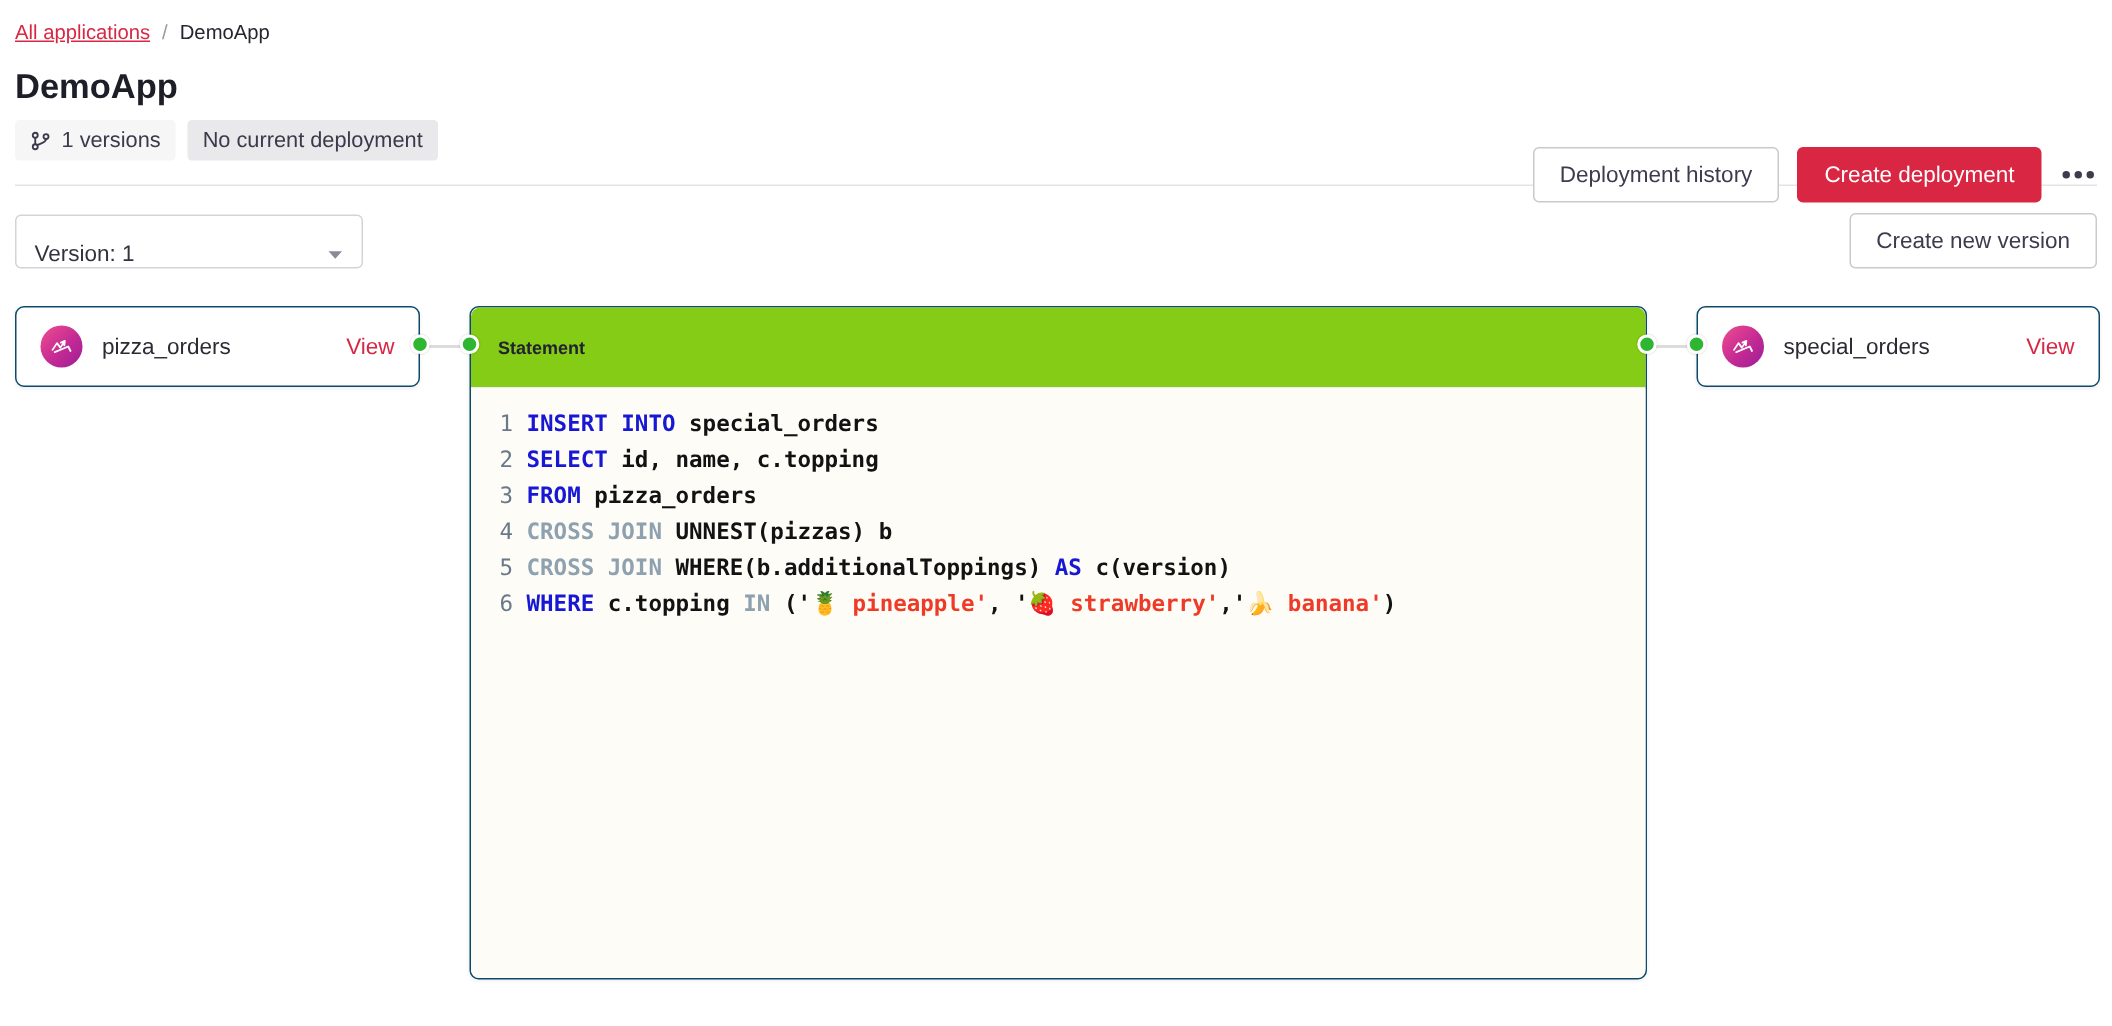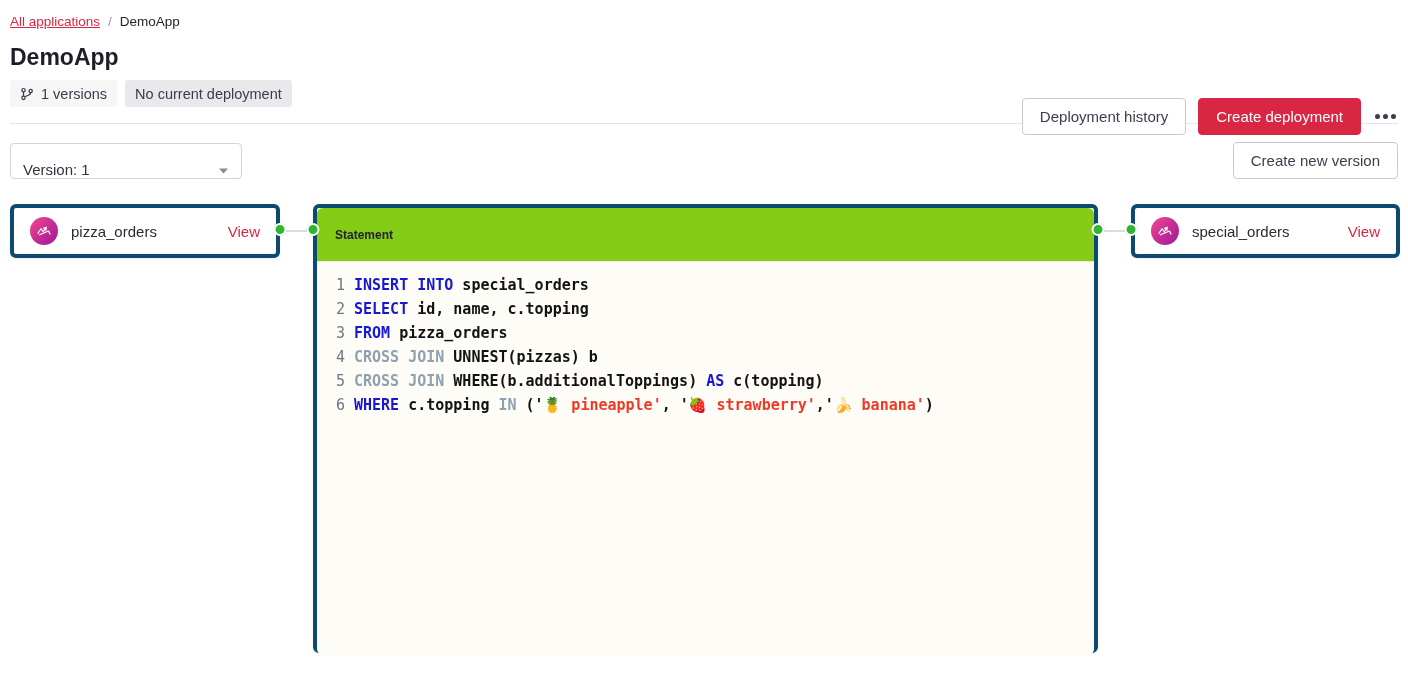--- a/index.html
+++ b/index.html
@@ -38,21 +38,21 @@
   .divider { margin: 16px 10px 0 10px; border: 0; border-top: 1px solid #e4e4e6; }
 
   
   .toolbar { margin: 18px 10px 0 10px; display: flex; justify-content: space-between; align-items: center; }
   .select { width: 232px; height: 36px; border: 1px solid #d4d4d8; border-radius: 4px; background: #fff;
             display: flex; align-items: flex-end; padding: 0 12px; font-size: 15px; color: #33333f; cursor: pointer; }
   .select .caret { margin-left: auto; }
 
   
   .canvas { position: relative; margin: 25px 10px 0 10px; height: 460px; }
-  .card { position: absolute; background: #fff; border: 4px solid #0c4a6e; border-radius: 6px;
+  .card { position: absolute; background: #fff; border: 1px solid #0c4a6e; border-radius: 6px;
           box-shadow: 0 1px 3px rgba(0,0,0,0.07); }
   .node-card { height: 54px; display: flex; align-items: center; padding: 0 16px; gap: 13px; }
   .card-pizza   { left: 0;    top: 0; width: 270px; }
   .card-special { left: 1121px; top: 0; width: 269px; }
   .stream-icon { width: 28px; height: 28px; border-radius: 50%; flex: none;
                  background: linear-gradient(135deg, #ef4d8e 0%, #c42a94 55%, #9c1d96 100%);
                  display: flex; align-items: center; justify-content: center; }
   .node-name { font-size: 15px; color: #2b2b33; }
   .view-link { margin-left: auto; font-size: 15px; color: var(--accent-red); cursor: pointer; text-align: right; }
 
@@ -153,21 +153,21 @@
 
     <div class="card card-statement">
       <div class="statement-header">
         <span>Statement</span>
       </div>
       <div class="code-area">
           <div class="code-line"><span class="ln">1</span><span class="code-content"><span class="tok-keyword">INSERT INTO</span><span class="tok-plain"> special_orders</span></span></div>
           <div class="code-line"><span class="ln">2</span><span class="code-content"><span class="tok-keyword">SELECT</span><span class="tok-plain"> id, name, c.topping</span></span></div>
           <div class="code-line"><span class="ln">3</span><span class="code-content"><span class="tok-keyword">FROM</span><span class="tok-plain"> pizza_orders</span></span></div>
           <div class="code-line"><span class="ln">4</span><span class="code-content"><span class="tok-soft">CROSS JOIN</span><span class="tok-plain"> UNNEST(pizzas) b</span></span></div>
-          <div class="code-line"><span class="ln">5</span><span class="code-content"><span class="tok-soft">CROSS JOIN</span><span class="tok-plain"> WHERE(b.additionalToppings) </span><span class="tok-keyword">AS</span><span class="tok-plain"> c(topping)</span></span></div>
+          <div class="code-line"><span class="ln">5</span><span class="code-content"><span class="tok-soft">CROSS JOIN</span><span class="tok-plain"> WHERE(b.additionalToppings) </span><span class="tok-keyword">AS</span><span class="tok-plain"> c(version)</span></span></div>
           <div class="code-line"><span class="ln">6</span><span class="code-content"><span class="tok-keyword">WHERE</span><span class="tok-plain"> c.topping </span><span class="tok-soft">IN</span><span class="tok-plain"> ('</span><span class="tok-string">🍍 pineapple'</span><span class="tok-plain">, '</span><span class="tok-string">🍓 strawberry'</span><span class="tok-plain">,'</span><span class="tok-string">🍌 banana'</span><span class="tok-plain">)</span></span></div>
         </div>
     </div>
 
     <div class="card node-card card-special">
       <span class="stream-icon">
         <svg width="18" height="18" viewBox="0 0 24 24" fill="none" stroke="#fff" stroke-width="1.6" stroke-linecap="round" stroke-linejoin="round">
           <path d="M4 15 L8 9 L11 13 L15 7 L14.5 11 M15 7 L11.5 8.5 M6 17 L18 12 L20 16"></path>
         </svg>
       </span>

